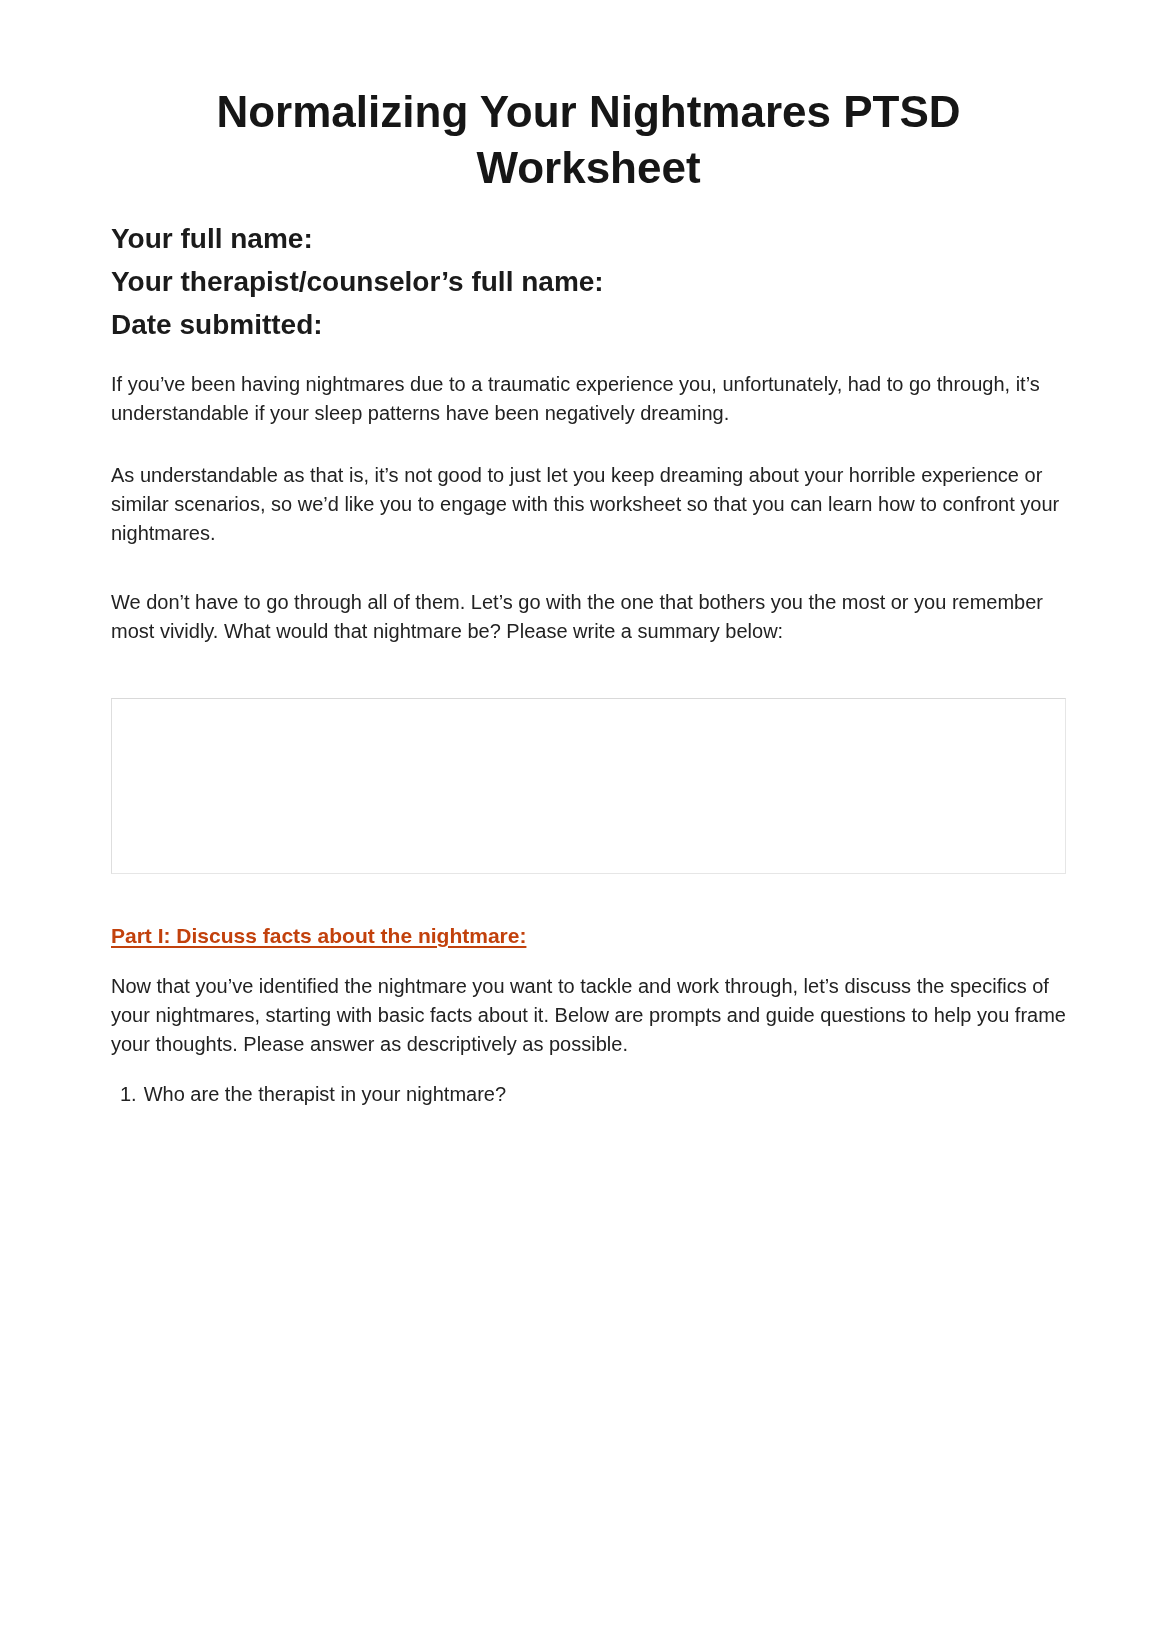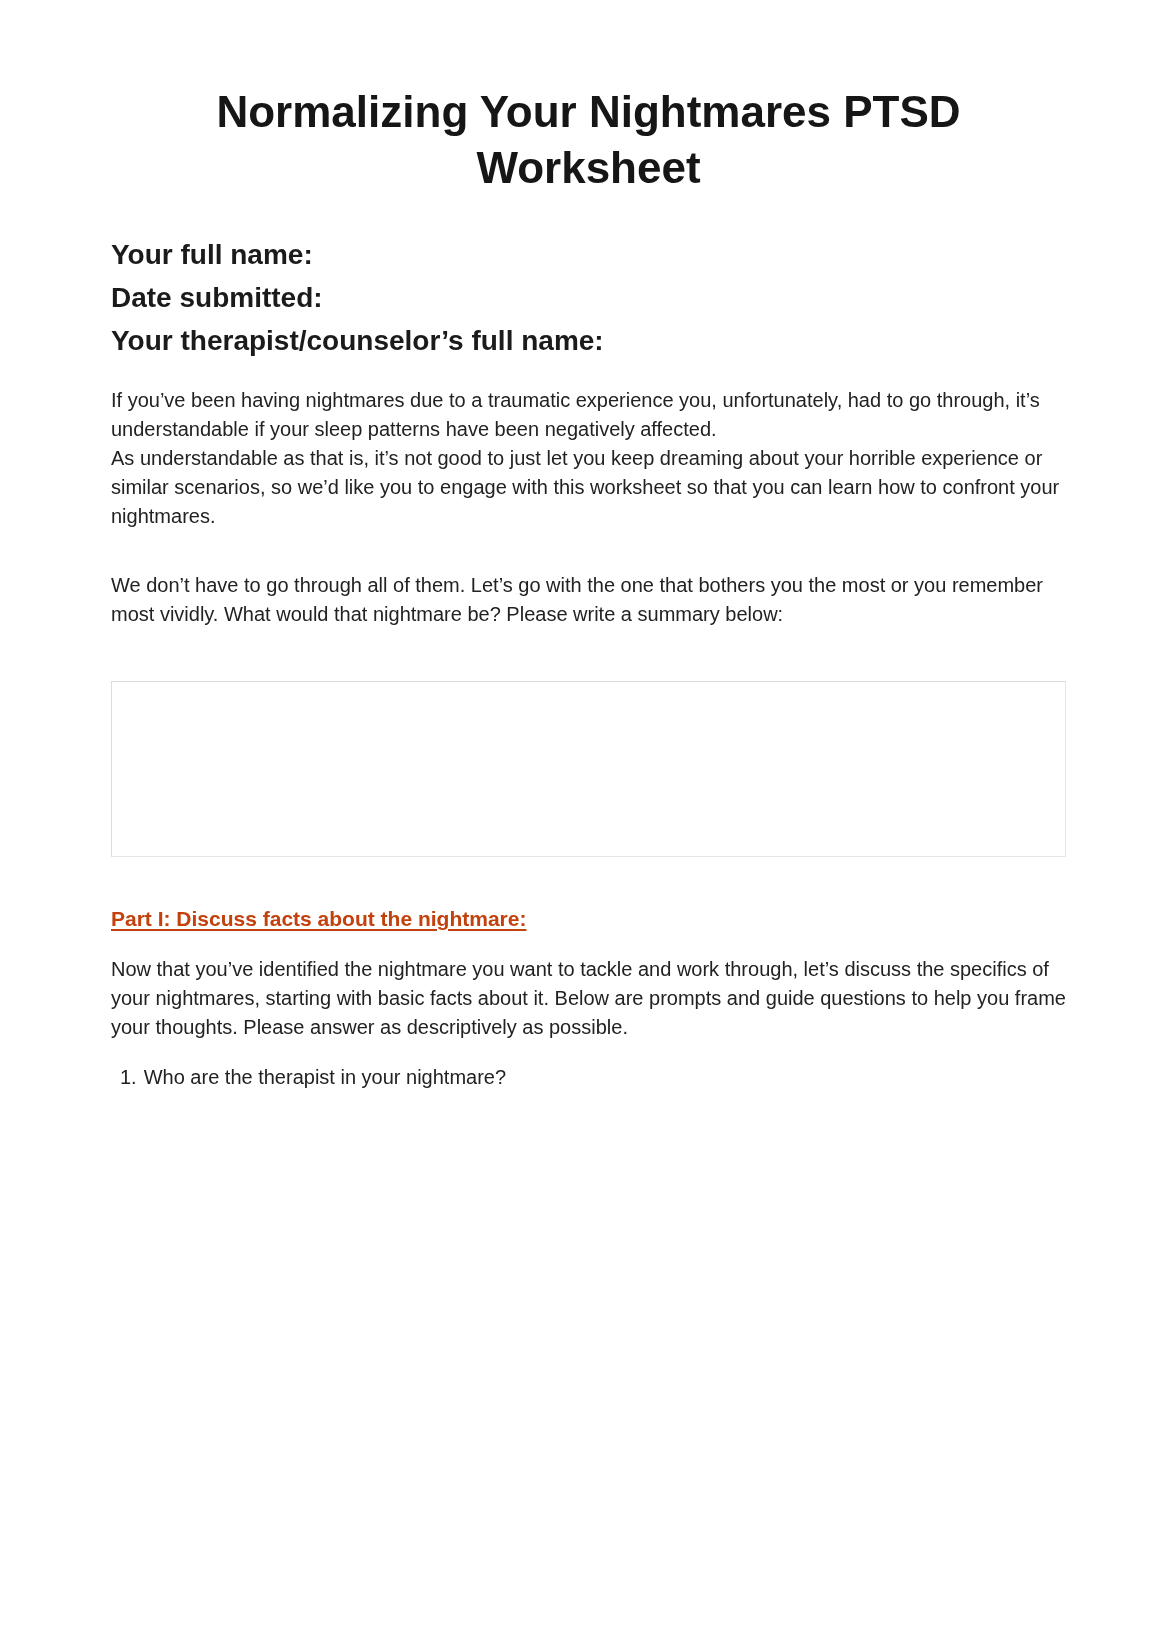--- a/index.html
+++ b/index.html
@@ -20,39 +20,39 @@
     width: 1176px;
     height: 1630px;
     padding: 84px 110px 0 111px;
   }
   .doc-title {
     font-size: 44px;
     line-height: 56px;
     font-weight: bold;
     text-align: center;
     max-width: 840px;
-    margin: 0 auto 44px auto;
+    margin: 0 auto 28px auto;
     color: #161616;
     letter-spacing: 0px;
   }
   .field-label {
     font-size: 28px;
     line-height: 29px;
     font-weight: bold;
     margin: 0 0 14px 0;
     color: #1b1b1b;
   }
   .body-para {
     font-size: 20px;
     line-height: 29px;
     margin: 0;
     color: #222222;
   }
   .para-1 { margin-top: 31px; }
-  .para-2 { }
+  .para-2 { margin-top: 33px; }
   .para-3 { margin-top: 40px; }
   .summary-box {
     box-sizing: border-box;
     width: 955px;
     height: 176px;
     margin-top: 52px;
     background: #ffffff;
     border: 1px solid #e6e6e6;
     border-top-color: #d9d9d9;
     border-left-color: #dedede;
@@ -92,25 +92,25 @@
 </style>
 </head>
 <body>
 
 <div class="page">
 
   <h1 class="doc-title">Normalizing Your Nightmares PTSD Worksheet</h1>
 
   <p class="field-label">Your full name:</p>
 
+  <p class="field-label">Your therapist/counselor’s full name:</p>
+
   <p class="field-label">Date submitted:</p>
 
-  <p class="field-label">Your therapist/counselor’s full name:</p>
-
-  <p class="body-para para-1">If you’ve been having nightmares due to a traumatic experience you, unfortunately, had to go through, it’s understandable if your sleep patterns have been negatively affected.</p>
+  <p class="body-para para-1">If you’ve been having nightmares due to a traumatic experience you, unfortunately, had to go through, it’s understandable if your sleep patterns have been negatively dreaming.</p>
 
   <p class="body-para para-2">As understandable as that is, it’s not good to just let you keep dreaming about your horrible experience or similar scenarios, so we’d like you to engage with this worksheet so that you can learn how to confront your nightmares.</p>
 
   <p class="body-para para-3">We don’t have to go through all of them. Let’s go with the one that bothers you the most or you remember most vividly. What would that nightmare be? Please write a summary below:</p>
 
   <textarea class="summary-box" placeholder="" style=""></textarea>
 
   <p class="part-heading">Part I: Discuss facts about the nightmare:</p>
 
   <p class="body-para para-4">Now that you’ve identified the nightmare you want to tackle and work through, let’s discuss the specifics of your nightmares, starting with basic facts about it. Below are prompts and guide questions to help you frame your thoughts. Please answer as descriptively as possible.</p>

